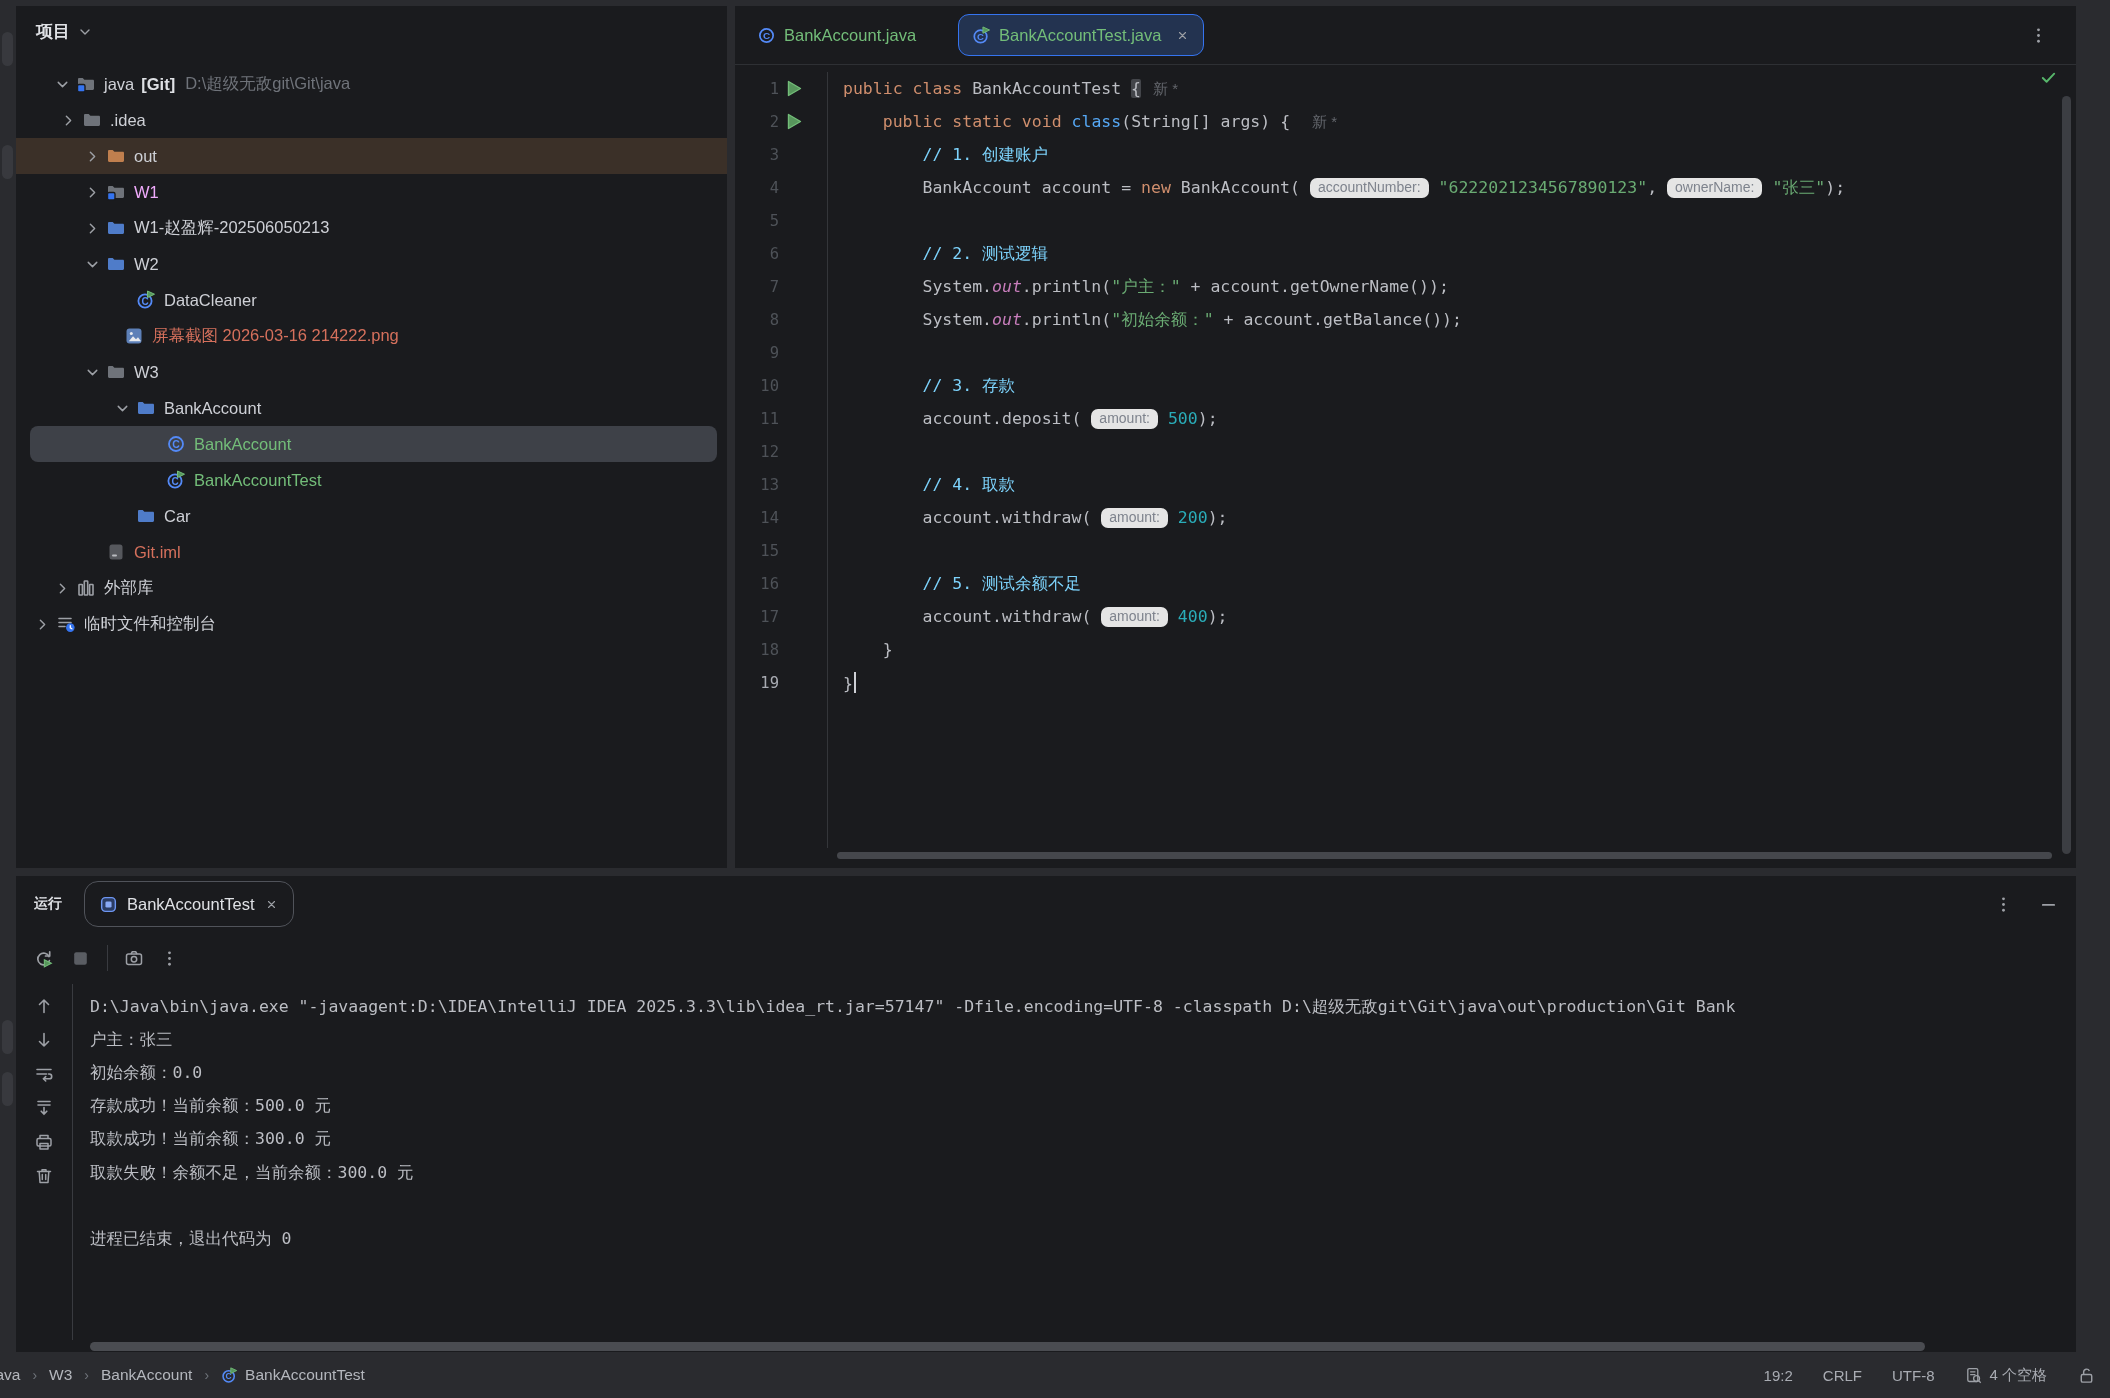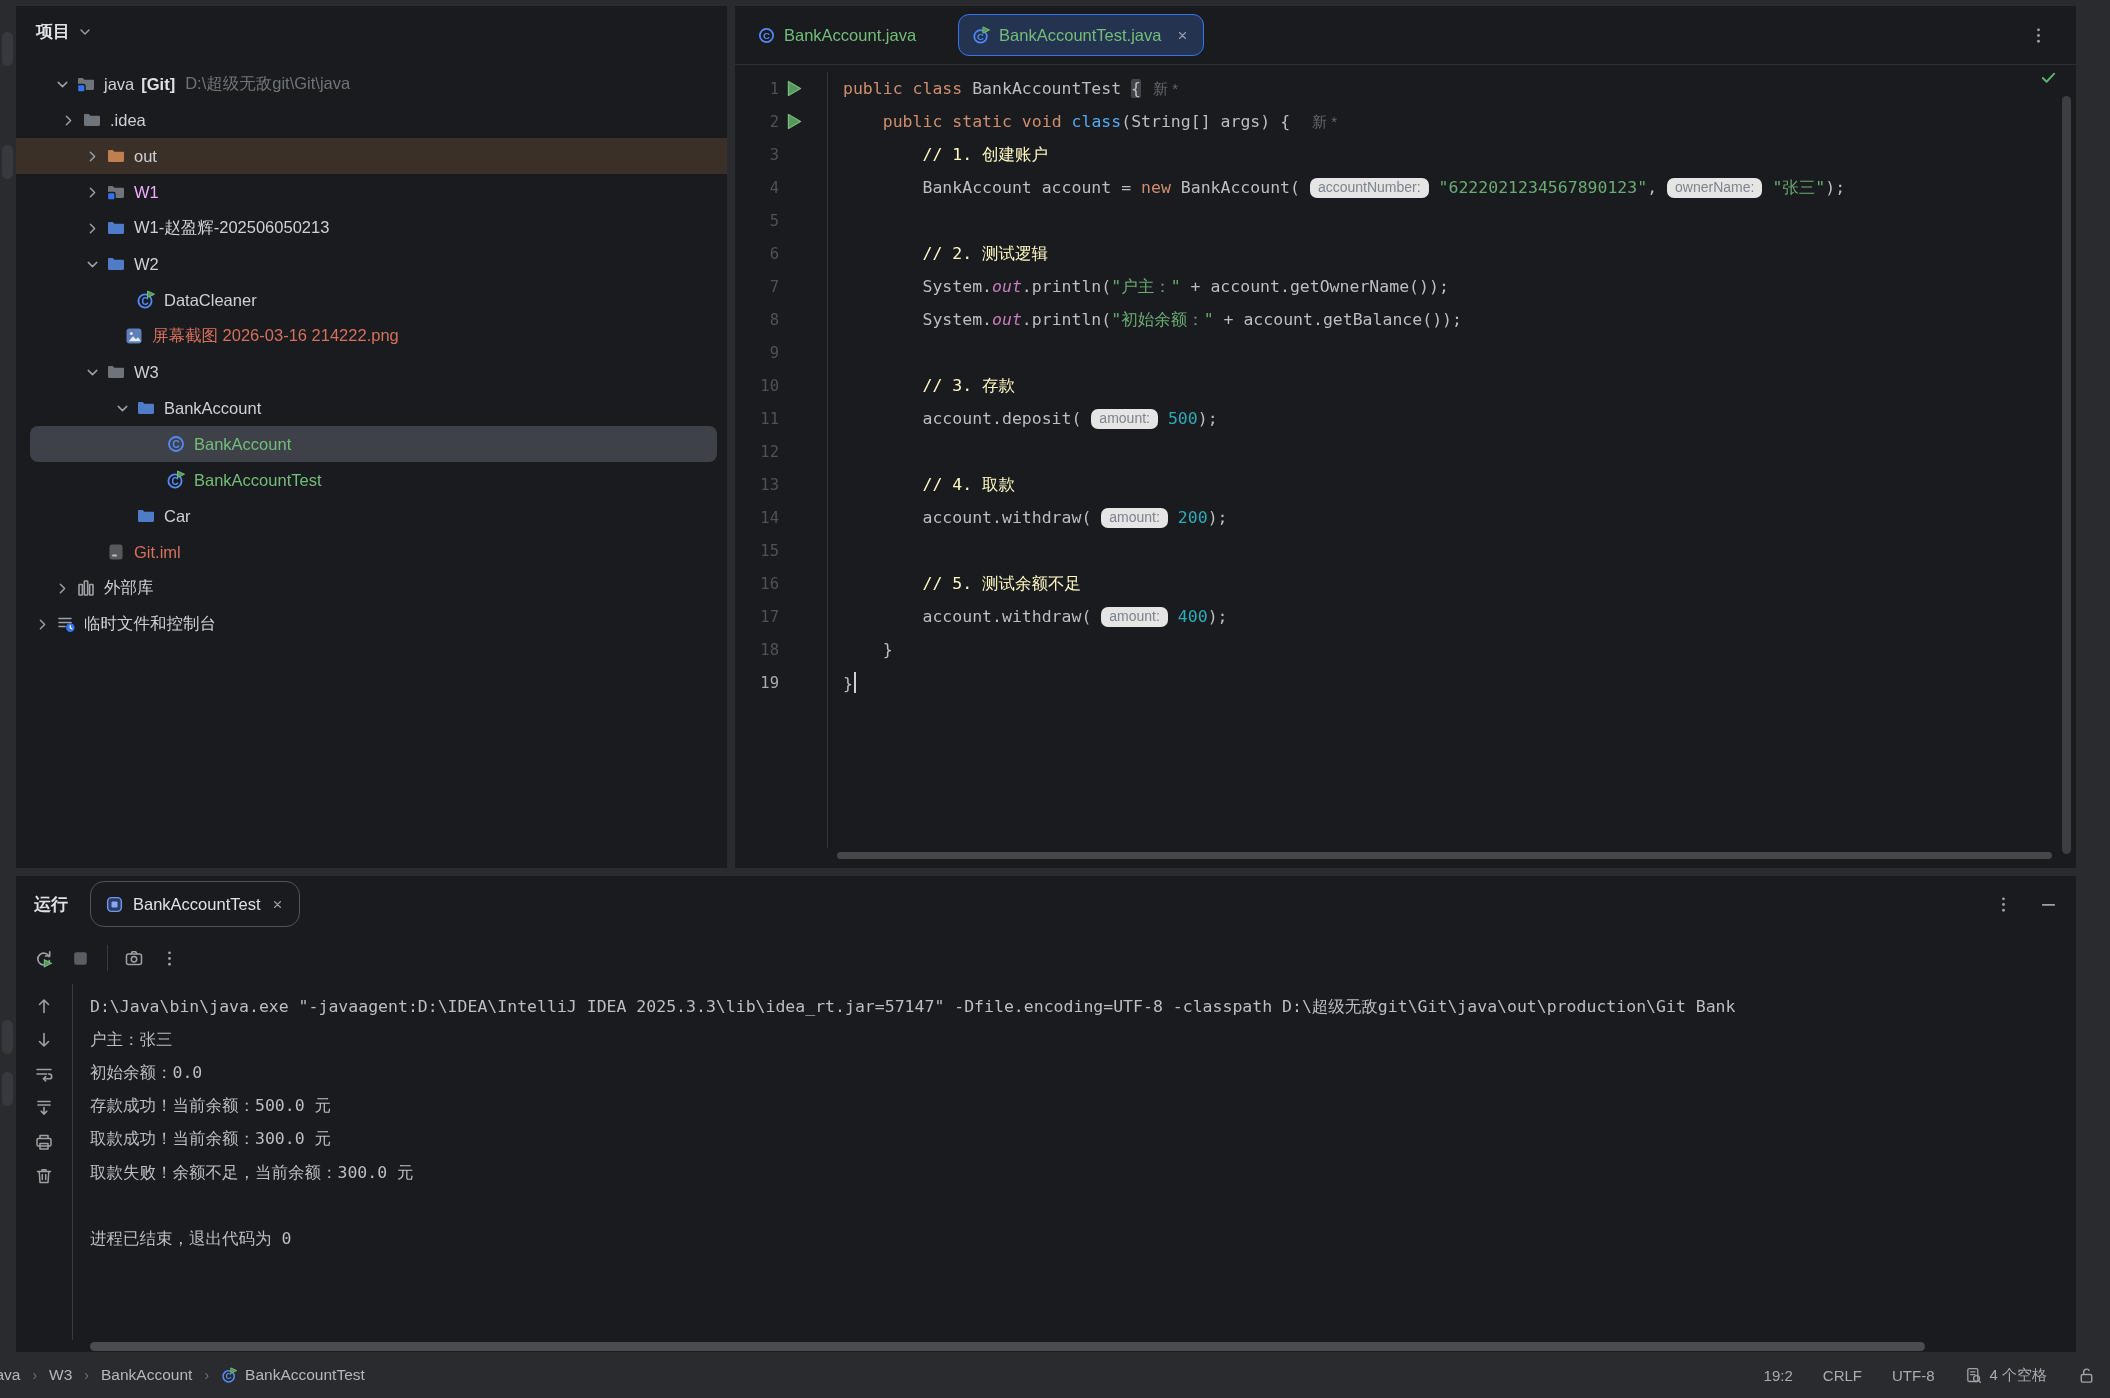--- a/index.html
+++ b/index.html
@@ -32,36 +32,36 @@
   .tab-close{margin-left:6px;}
   #editor-kebab{position:absolute;right:28px;top:20px;}
   #inspect-check{position:absolute;right:18px;top:62px;}
   #code{position:absolute;left:0;top:66px;right:0;}
   #gutter-line{position:absolute;left:92px;top:66px;bottom:20px;width:1px;background:#34363A;}
   .cline{height:33px;display:flex;align-items:center;white-space:pre;}
   .lnum{width:44px;text-align:right;color:#4E5258;font-family:"DejaVu Sans Mono",monospace;font-size:15.5px;flex:none;}
   .lnum.active{color:#A8ABB2;}
   .lrun{width:48px;display:flex;align-items:center;justify-content:flex-start;padding-left:8px;flex:none;}
   .lcontent{font-family:"DejaVu Sans Mono",monospace;font-size:16.5px;color:#BCBEC4;padding-left:8px;}
-  .sk{color:#CF8E6D;} .ss{color:#6AAB73;} .sn{color:#2AACB8;} .sc{color:#fef9c3;}
+  .sk{color:#CF8E6D;} .ss{color:#6AAB73;} .sn{color:#2AACB8;} .sc{color:#7dd3fc;}
   .sf{color:#C77DBB;font-style:italic;} .sm{color:#56A8F5;}
   .schip{display:inline-block;background:#e5e5e5;color:#7E838D;border-radius:7px;padding:1px 8px 2px;
     font-family:"Liberation Sans",sans-serif;font-size:14px;line-height:17px;vertical-align:1px;}
   .sghost{color:#63666C;font-family:"Liberation Sans",sans-serif;font-size:15px;margin-left:12px;}
   .sbrace{background:#43454A;border-radius:2px;}
   .caret{display:inline-block;width:2px;height:21px;background:#CED0D6;vertical-align:-4px;margin-left:1px;}
   #editor-hscroll{position:absolute;left:837px;top:852px;width:1215px;height:7px;border-radius:4px;background:#45474C;}
   #editor-vscroll{position:absolute;left:2062px;top:96px;width:9px;height:758px;border-radius:5px;background:#3C3E43;}
   
   #right-stripe{left:2076px;top:0;width:34px;height:1398px;background:#2A2B2F;}
   .rsicon{position:absolute;left:7px;}
   
   #run-panel{left:16px;top:876px;width:2060px;height:476px;overflow:hidden;}
   #run-header{position:absolute;left:0;top:0;right:0;height:56px;display:flex;align-items:center;}
-  #run-title{font-weight:bold;font-size:17px;color:#DFE1E5;margin-left:18px;}
+  #run-title{font-weight:bold;font-size:14px;color:#DFE1E5;margin-left:18px;}
   #run-tab{display:flex;align-items:center;gap:9px;margin-left:22px;height:44px;padding:0 14px;
     border:1px solid #50535A;border-radius:14px;font-size:16.5px;color:#DFE1E5;}
   #run-header-actions{position:absolute;right:18px;top:0;height:56px;display:flex;align-items:center;gap:26px;}
   #run-toolbar{position:absolute;left:0;top:56px;height:52px;display:flex;align-items:center;gap:16px;padding-left:17px;}
   .tb-sep{width:1px;height:26px;background:#393B40;}
   #console-gutter{position:absolute;left:0;top:108px;bottom:0;width:56px;display:flex;flex-direction:column;align-items:center;gap:14px;padding-top:12px;}
   #console-border{position:absolute;left:56px;top:108px;bottom:12px;width:1px;background:#393B40;}
   #console{position:absolute;left:74px;top:114px;right:10px;}
   .conline{height:33.2px;display:flex;align-items:center;font-family:"DejaVu Sans Mono",monospace;font-size:16.5px;color:#BCBEC4;white-space:pre;overflow:hidden;}
   #console-hscroll{position:absolute;left:74px;top:466px;width:1835px;height:9px;border-radius:5px;background:#4A4C51;}

